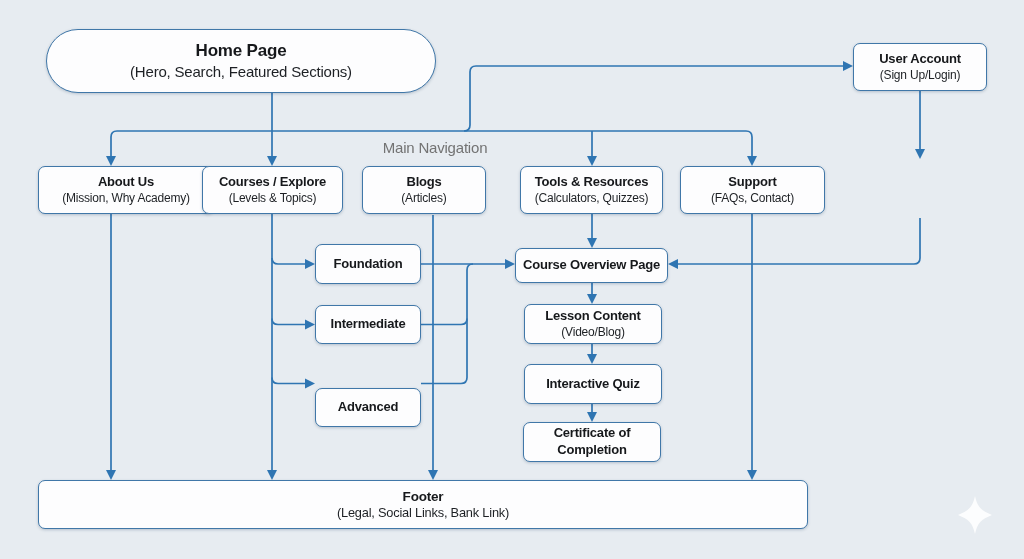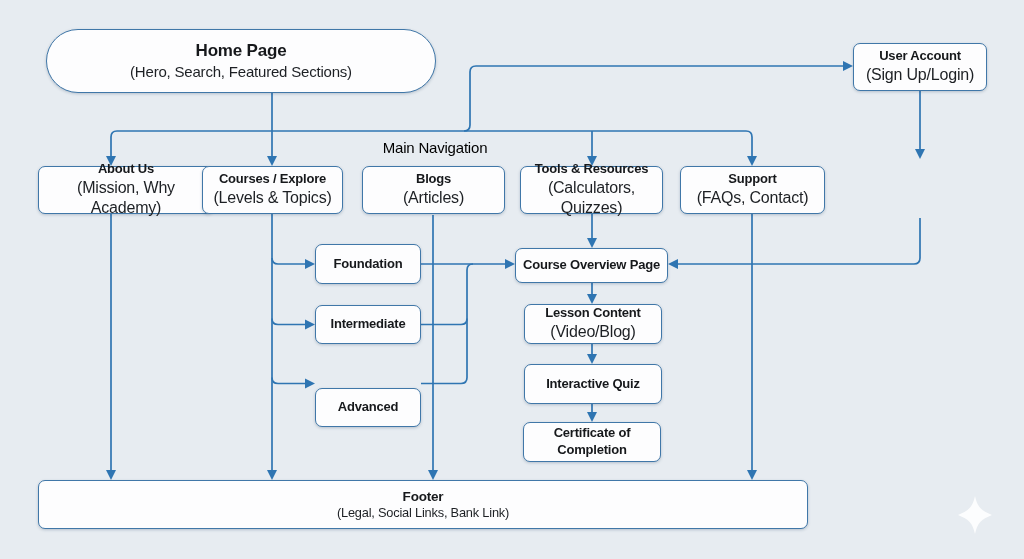--- a/index.html
+++ b/index.html
@@ -22,28 +22,28 @@
     position:absolute;box-sizing:border-box;
     background:var(--box-fill);
     border:1.5px solid var(--box-border);
     border-radius:7px;
     display:flex;flex-direction:column;align-items:center;justify-content:center;
     text-align:center;color:var(--text);
     box-shadow:0 1px 3px rgba(50,80,110,.28);
     padding:2px 4px;
   }
   .node .t{font-weight:bold;font-size:13px;line-height:1.3;letter-spacing:-.2px;}
-  .node .s{font-size:16px;line-height:1.28;letter-spacing:-.2px;color:#1d2024;}
+  .node .s{font-size:12px;line-height:1.28;letter-spacing:-.2px;color:#1d2024;}
   .node.pill{border-radius:32px;}
   .node.pill .t{font-size:17px;}
   .node.pill .s{font-size:15px;}
   .node.footer .t{font-size:13.5px;}
   .node.footer .s{font-size:12.8px;}
   .floating-label{
-    position:absolute;text-align:center;font-size:15px;color:#000000;
+    position:absolute;text-align:center;font-size:15px;color:#737373;
     letter-spacing:-.2px;
   }
   .sparkle{position:absolute;}
 </style>
 </head>
 <body>
 
 <div id="stage">
 
   <svg class="flow" width="1024" height="559" viewBox="0 0 1024 559" aria-hidden="true">
@@ -111,21 +111,21 @@
   <div class="node" style="left:38px;top:166px;width:176px;height:48px;">
     <div class="t">About Us</div>
     <div class="s">(Mission, Why Academy)</div>
   </div>
 
   <div class="node" style="left:202px;top:166px;width:141px;height:48px;">
     <div class="t">Courses / Explore</div>
     <div class="s">(Levels &amp; Topics)</div>
   </div>
 
-  <div class="node" style="left:362px;top:166px;width:143px;height:48px;">
+  <div class="node" style="left:362px;top:166px;width:124px;height:48px;">
     <div class="t">Blogs</div>
     <div class="s">(Articles)</div>
   </div>
 
   <div class="node" style="left:520px;top:166px;width:143px;height:48px;">
     <div class="t">Tools &amp; Resources</div>
     <div class="s">(Calculators, Quizzes)</div>
   </div>
 
   <div class="node" style="left:680px;top:166px;width:145px;height:48px;">

